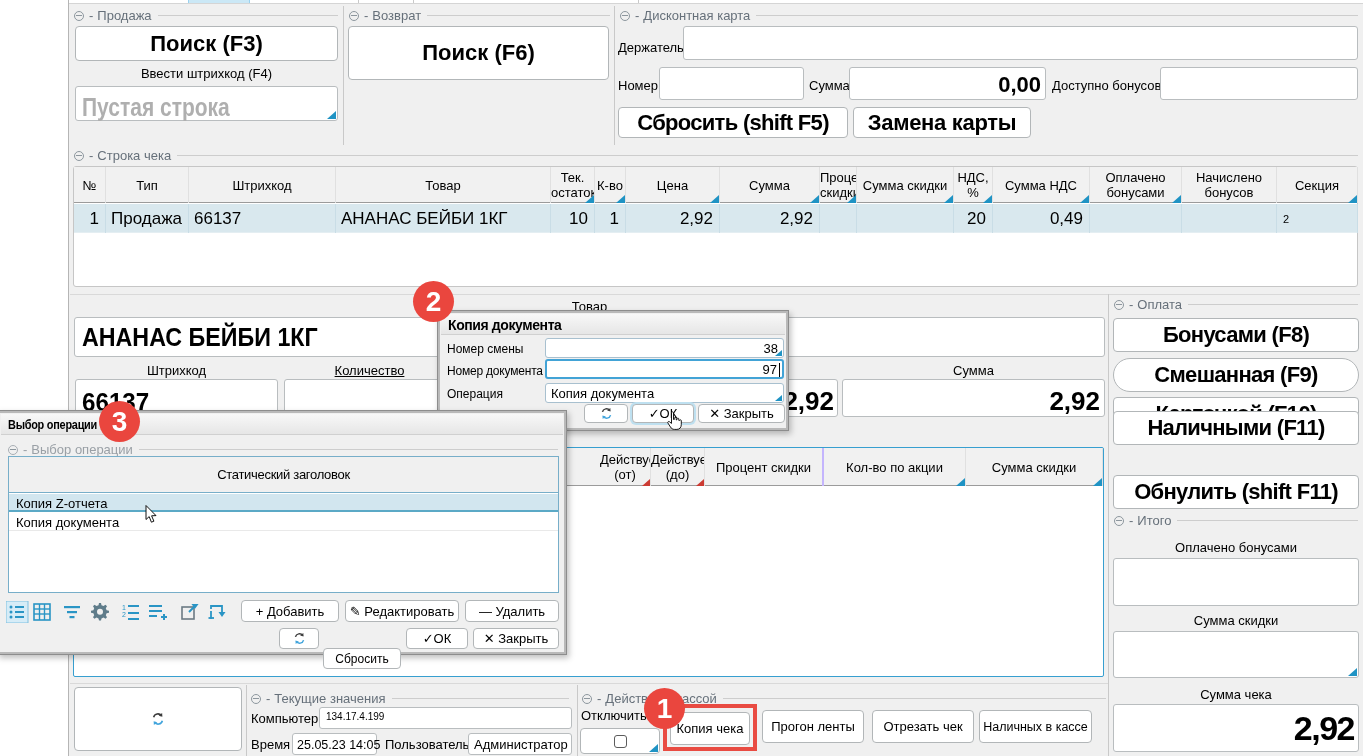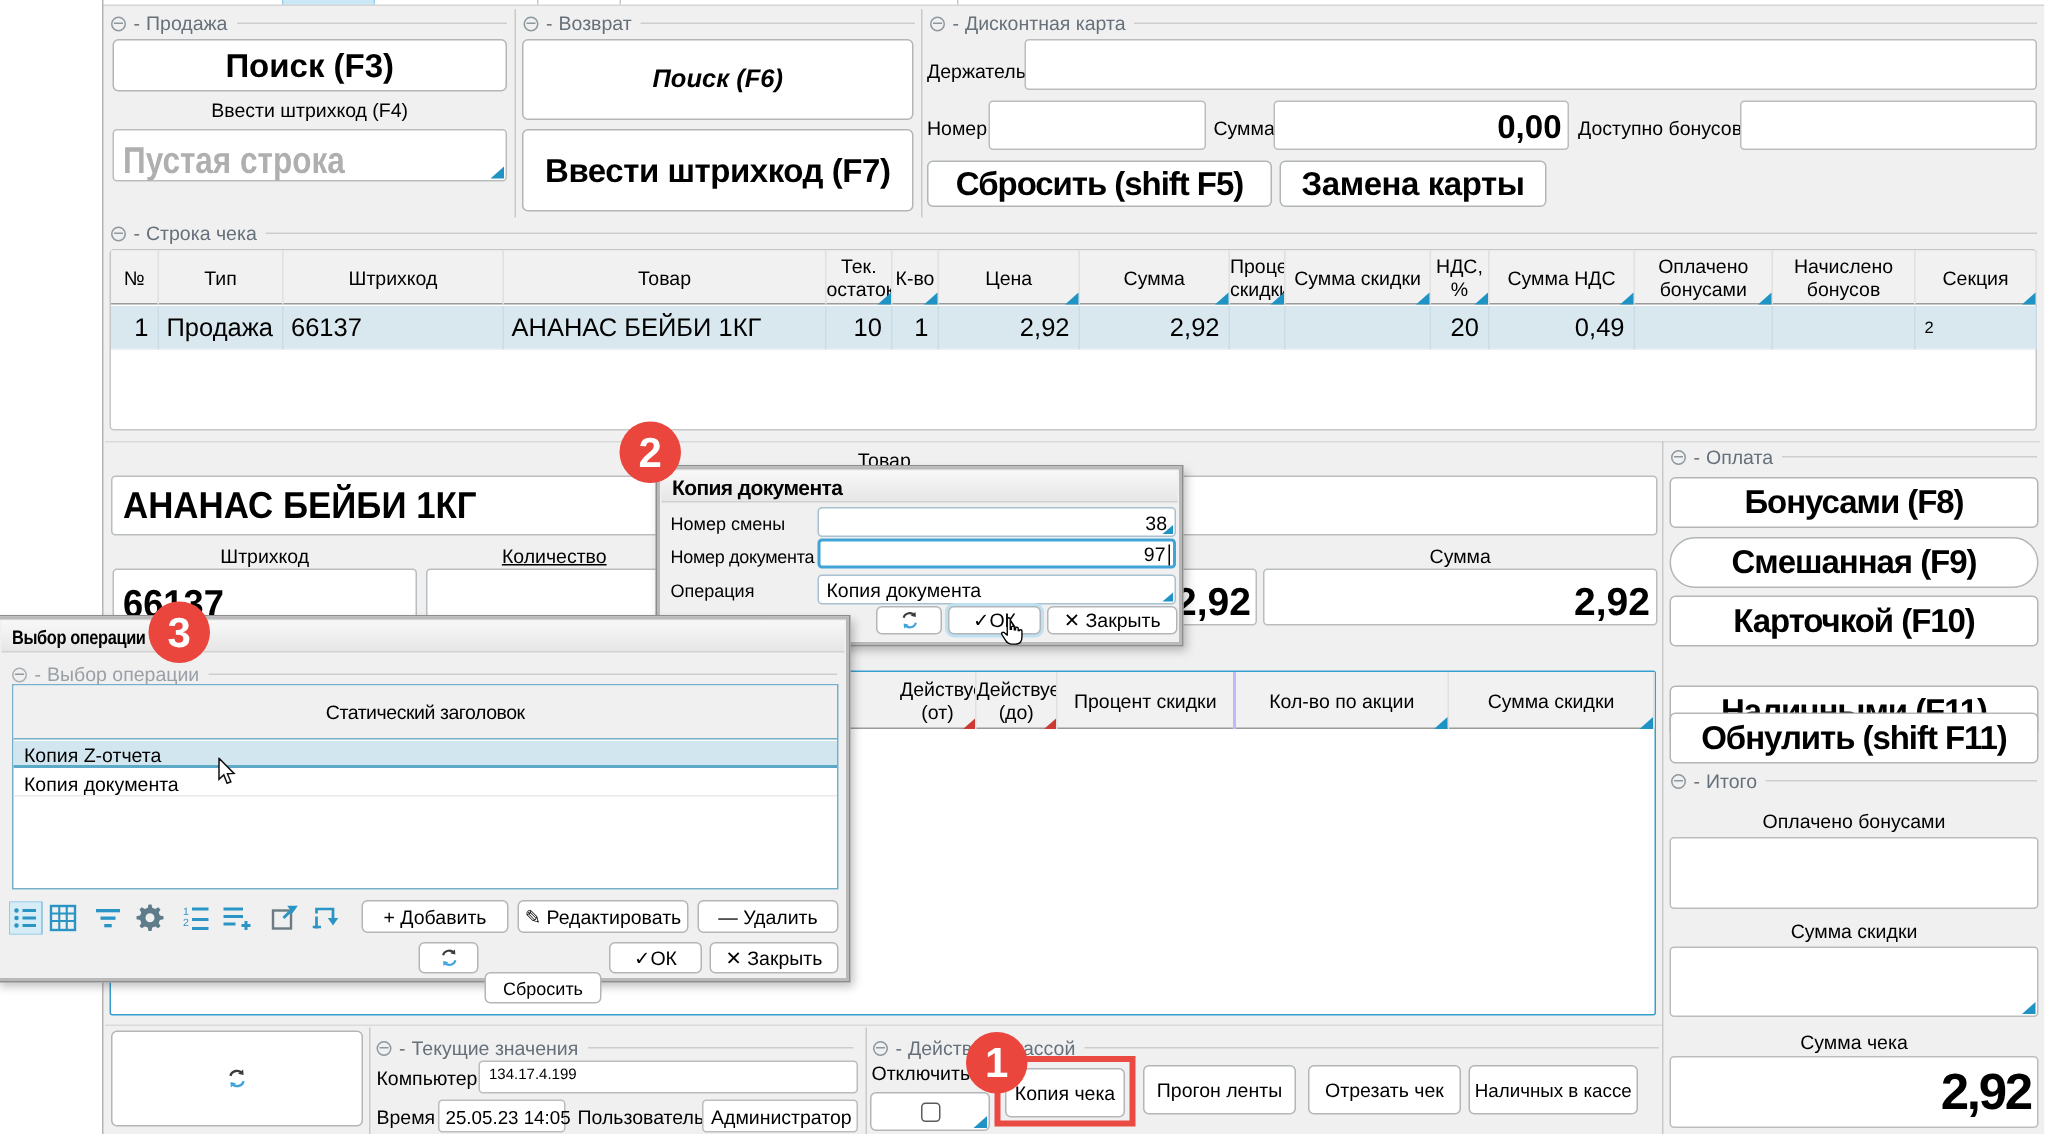--- a/index.html
+++ b/index.html
@@ -47,22 +47,21 @@
   <div class="grp" style="left:74px; top:8px; width:264px;"><span class="mi"></span><span class="dash">-</span>Продажа<span class="ln"></span></div>
   <div class="btn" style="left:75px; top:26px; width:263px; height:35px; font-size:22px;">Поиск (F3)</div>
   <div class="lbl" style="left:75px; top:66px; width:263px; text-align:center;">Ввести штрихкод (F4)</div>
   <div class="inp" style="left:75px; top:86px; width:263px; height:35px;">
     <span style="position:absolute; left:6px; top:6px; font-size:25px; font-weight:bold; color:#afafaf; transform:scaleX(0.84); transform-origin:0 0; white-space:nowrap;">Пустая строка</span>
     <span class="tri trib"></span>
   </div>
   <div class="vline" style="left:343px; top:6px; height:139px;"></div>
 
   <div class="grp" style="left:349px; top:8px; width:261px;"><span class="mi"></span><span class="dash">-</span>Возврат<span class="ln"></span></div>
-  <div class="btn" style="left:348px; top:26px; width:261px; height:54px; font-size:17px;font-style:italic;">Поиск (F6)</div>
-  <div class="btn" style="left:348px; top:86px; width:261px; height:55px; font-size:22px; letter-spacing:-0.3px;">Ввести штрихкод (F7)</div>
+  <div class="btn" style="left:348px; top:26px; width:261px; height:54px; font-size:22px;">Поиск (F6)</div>
   <div class="vline" style="left:614px; top:6px; height:139px;"></div>
 
   <div class="grp" style="left:620px; top:8px; width:738px;"><span class="mi"></span><span class="dash">-</span>Дисконтная карта<span class="ln"></span></div>
   <div class="lbl" style="left:618px; top:40px;">Держатель</div>
   <div class="inp" style="left:683px; top:26px; width:675px; height:34px;"></div>
   <div class="lbl" style="left:618px; top:78px;">Номер</div>
   <div class="inp" style="left:659px; top:67px; width:145px; height:33px;"></div>
   <div class="lbl" style="left:809px; top:78px;">Сумма</div>
   <div class="inp" style="left:849px; top:67px; width:197px; height:33px;">
       <span style="position:absolute; right:4px; top:4px; font-size:22px; font-weight:bold;">0,00</span>
@@ -189,21 +188,21 @@
       <div class="cell hc" style="left:892px;top:0;width:137px;height:38px;border-right:1px solid #e0e0e0;">
         <span style="width:100%;">Сумма скидки</span>
       </div>
       <div class="tri trib" style="left:1019px;top:30px;border-width:0 0 8px 9px;"></div>
     </div>
 
   <div class="grp" style="left:1114px; top:297px; width:244px;"><span class="mi"></span><span class="dash">-</span>Оплата<span class="ln"></span></div>
   <div class="btn" style="left:1113px; top:318px; width:246px; height:34px; font-size:22px; letter-spacing:-0.7px;">Бонусами (F8)</div>
   <div class="btn" style="left:1113px; top:358px; width:246px; height:34px; font-size:22px; letter-spacing:-0.7px;border-radius:17px;">Смешанная (F9)</div>
   <div class="btn" style="left:1113px; top:397px; width:246px; height:34px; font-size:22px; letter-spacing:-0.7px;">Карточкой (F10)</div>
-  <div class="btn" style="left:1113px; top:457px; width:246px; height:34px; font-size:22px; letter-spacing:-0.7px;">Наличными (F11)</div>
+  <div class="btn" style="left:1113px; top:411px; width:246px; height:34px; font-size:22px; letter-spacing:-0.7px;">Наличными (F11)</div>
   <div class="btn" style="left:1113px; top:475px; width:246px; height:34px; font-size:22px; letter-spacing:-0.7px;">Обнулить (shift F11)</div>
   <div class="grp" style="left:1114px; top:513px; width:244px;"><span class="mi"></span><span class="dash">-</span>Итого<span class="ln"></span></div>
   <div class="lbl" style="left:1113px; top:540px; width:246px; text-align:center;">Оплачено бонусами</div>
   <div class="inp" style="left:1113px; top:558px; width:246px; height:48px;"></div>
   <div class="lbl" style="left:1113px; top:613px; width:246px; text-align:center;">Сумма скидки</div>
   <div class="inp" style="left:1113px; top:631px; width:246px; height:47px;">
       <span class="tri trib"></span>
     </div>
   <div class="lbl" style="left:1113px; top:687px; width:246px; text-align:center;">Сумма чека</div>
   <div class="inp" style="left:1113px; top:704px; width:246px; height:48px;">

